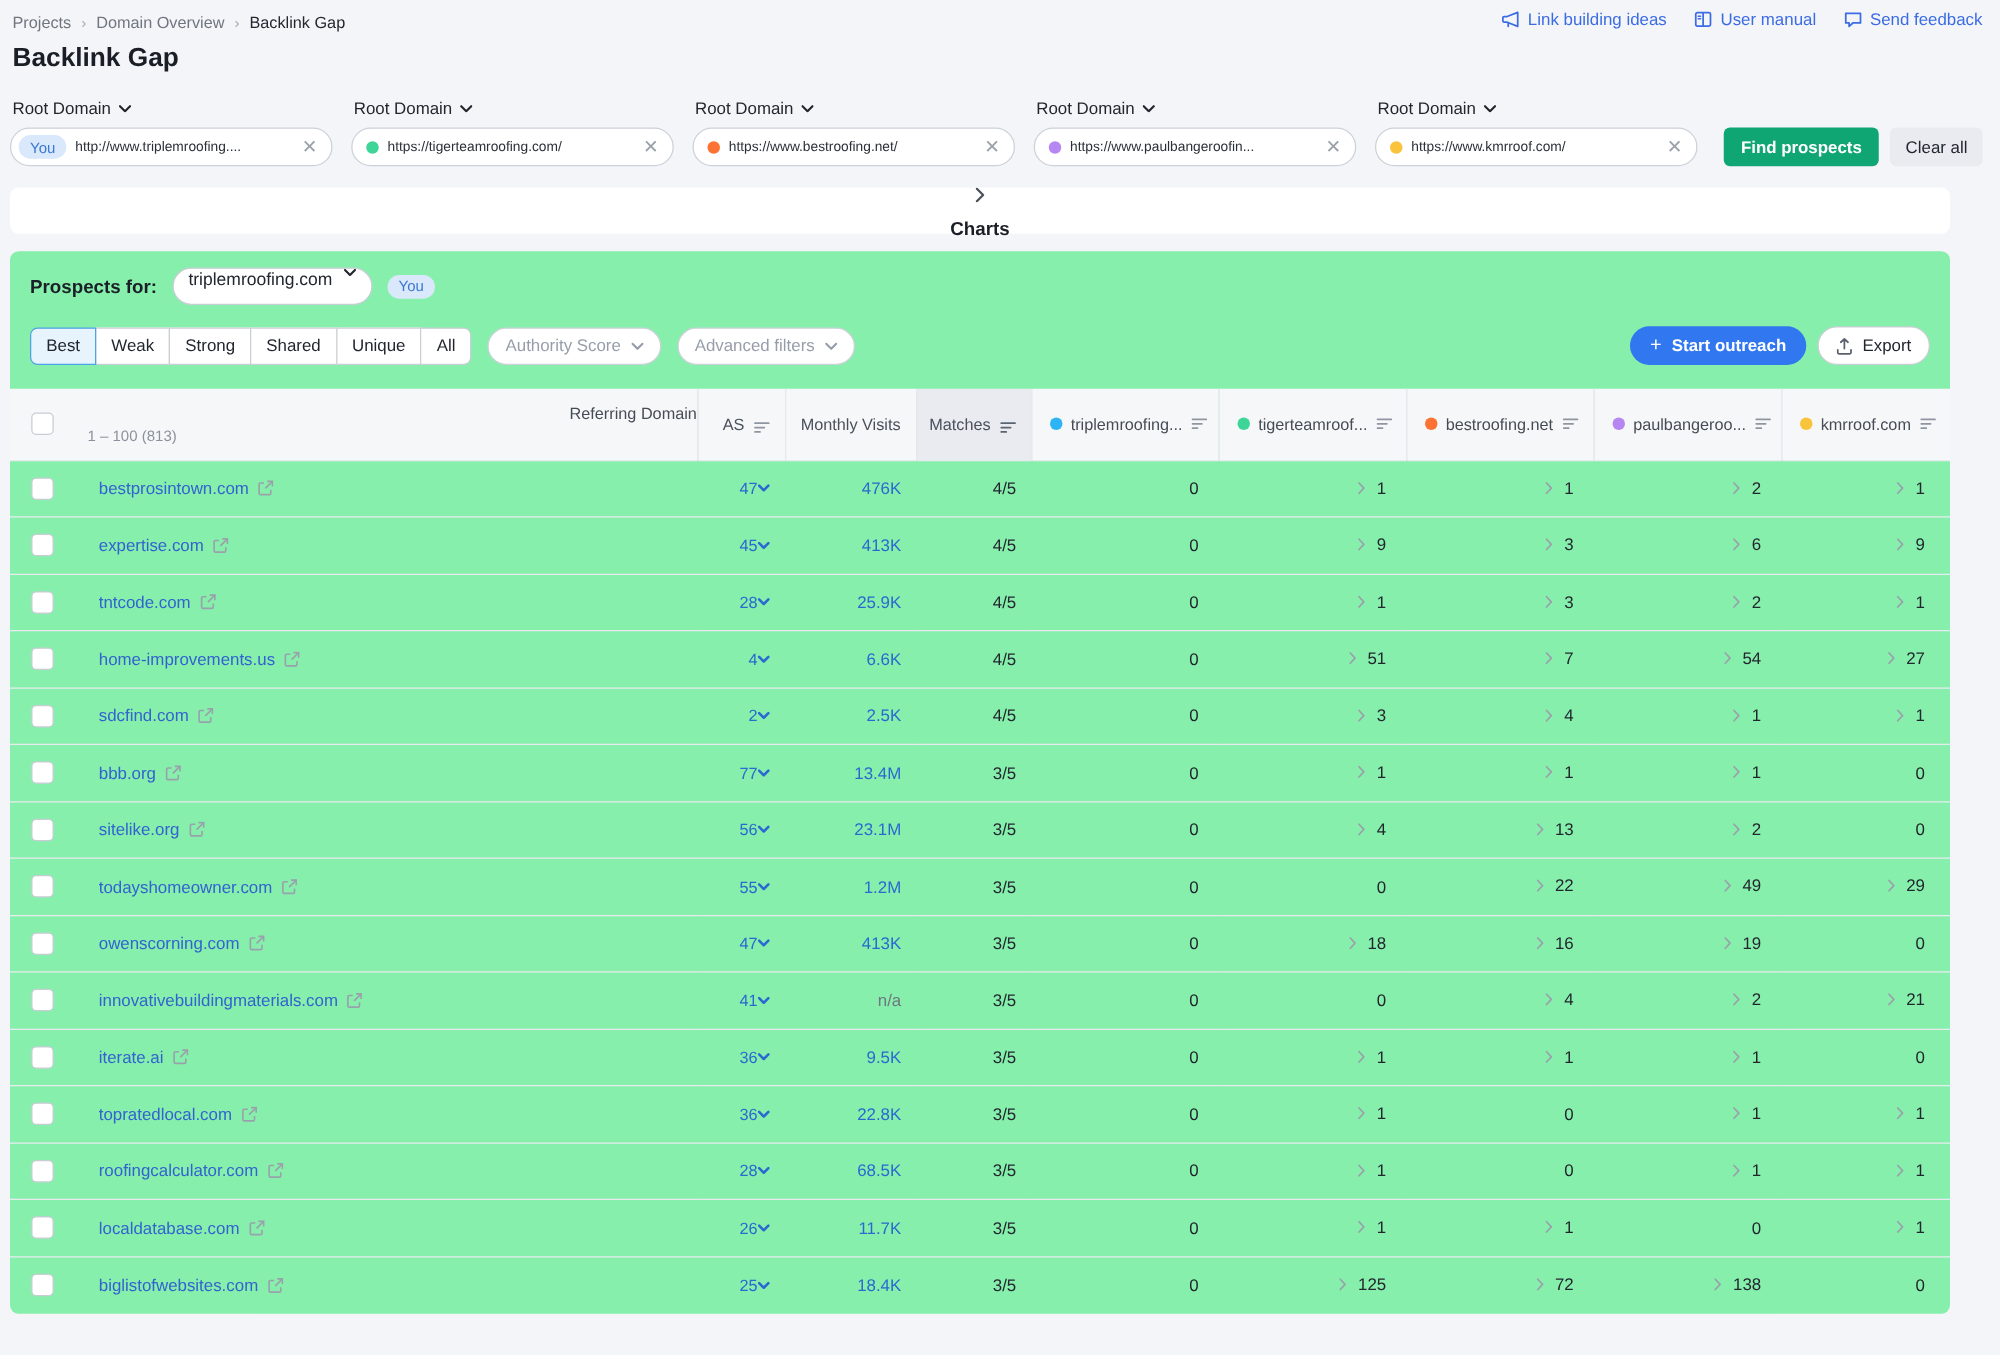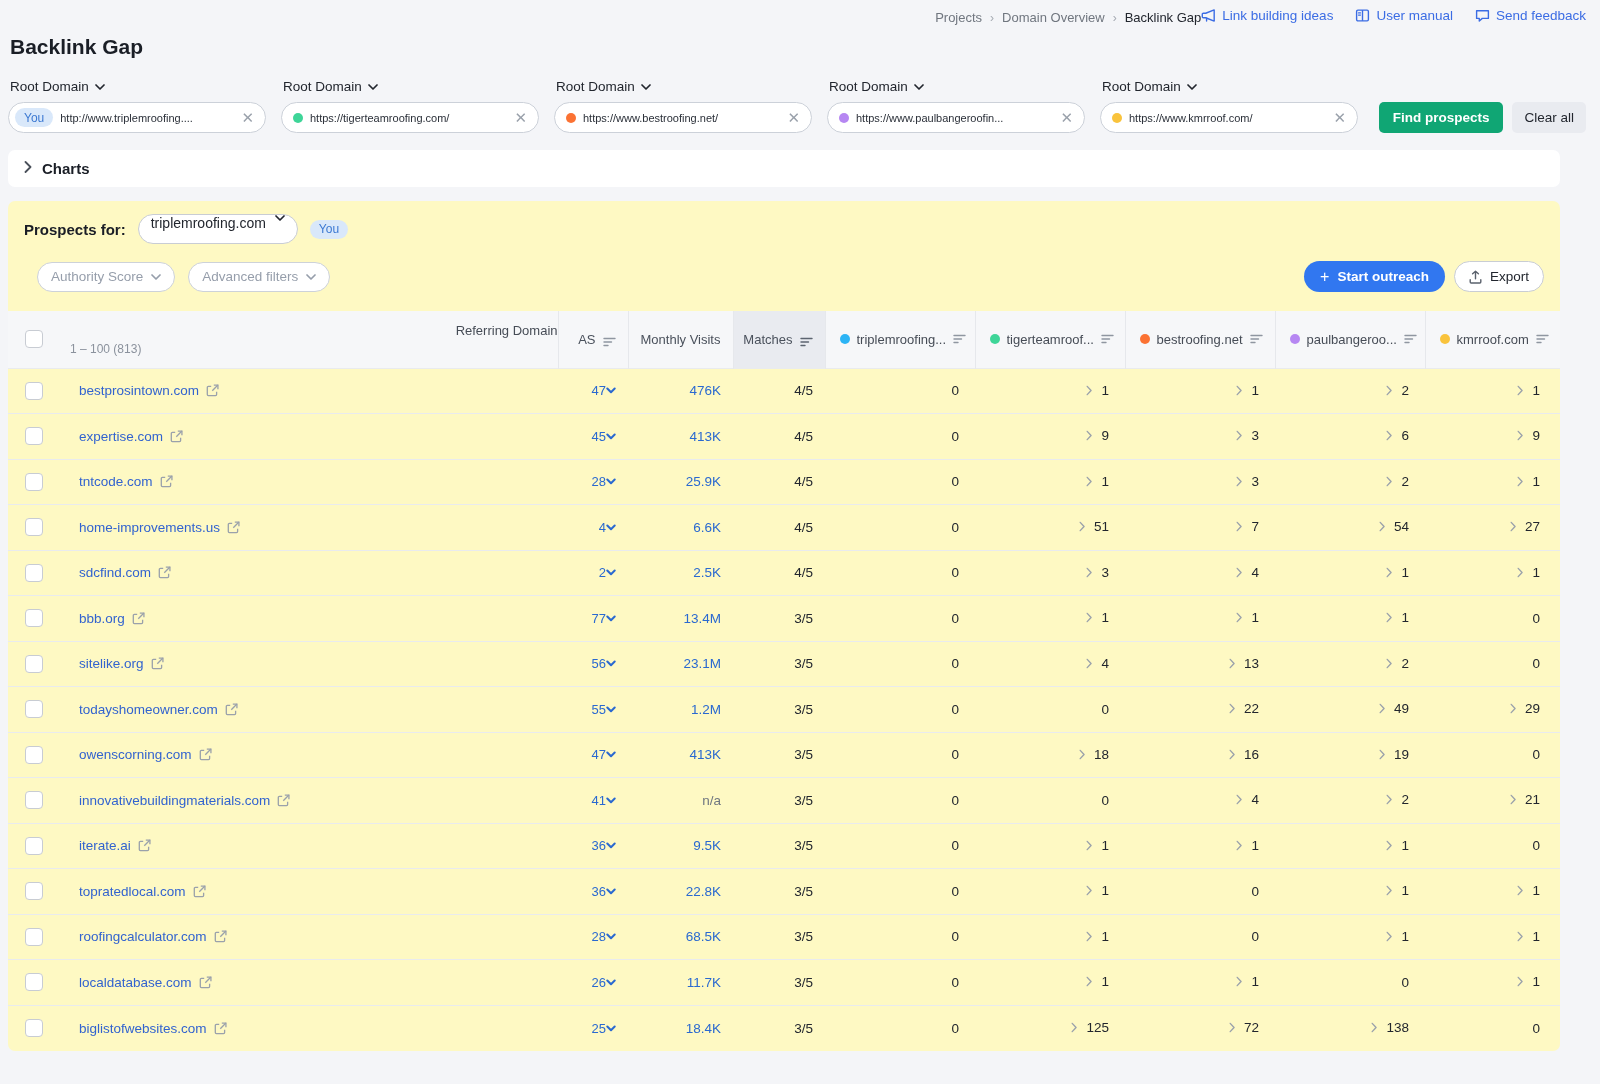--- a/index.html
+++ b/index.html
@@ -1,21 +1,21 @@
 <!DOCTYPE html>
 <html><head>
 <meta charset="utf-8">
 <style>
   * { margin:0; padding:0; box-sizing:border-box; }
   html,body { width:1600px; height:1084px; overflow:hidden; }
   body {
     font-family:"Liberation Sans","DejaVu Sans",sans-serif;
     background:#f4f5f8; color:#1d212a; font-size:13px;
   }
-  .topbar { display:flex; justify-content:flex-end; align-items:flex-start; padding:8px 14px 0 10px; }
+  .topbar { display:flex; justify-content:space-between; align-items:flex-start; padding:8px 14px 0 10px; }
   .breadcrumb { display:flex; align-items:center; gap:8px; font-size:13px; color:#70767f; padding-top:2px;}
   .breadcrumb .crumb { cursor:pointer; }
   .breadcrumb .sep { color:#a6abb3; font-size:12px; }
   .breadcrumb .current { color:#22262e; }
   .top-links { display:flex; gap:22px; }
   .top-link { display:flex; align-items:center; gap:6px; color:#3b6ce4; font-size:13.5px; cursor:pointer; }
   .page-title { font-size:21px; font-weight:bold; color:#1a1e26; padding:10px 0 0 10px; }
 
   .filter-section { display:flex; align-items:flex-end; padding:20px 14px 0 8px; gap:15px; }
   .filter-col { width:258px; flex:none; }
@@ -27,25 +27,25 @@
   .dot { width:10px; height:10px; border-radius:50%; flex:none; margin-left:5px; }
   .domain-value { font-size:11px; color:#2a2f38; white-space:nowrap; overflow:hidden; flex:1; }
   .remove-x { color:#9aa1ab; font-size:15px; line-height:1; cursor:pointer; flex:none; padding:0 1px; }
   .filter-actions { display:flex; gap:9px; margin-left:auto; }
   .btn-find { background:#10a674; color:#fff; font-weight:bold; font-size:13.5px; border:none;
     height:31px; padding:0 14px; border-radius:5px; cursor:pointer; }
   .btn-clear { background:#e9ebf0; color:#22262e; font-size:13.5px; border:none; height:31px;
     padding:0 12px; border-radius:5px; cursor:pointer; }
 
   .charts-card { background:#fff; border-radius:7px; margin:17px 40px 0 8px; height:37px;
-    display:flex; align-items:center; gap:10px; padding:0 16px; cursor:pointer; }
+    display:flex; align-items:center; gap:10px; padding:0 16px; cursor:pointer;flex-direction:column; }
   .charts-card .label { font-size:15px; font-weight:bold; color:#1a1e26; }
   .chev-right { color:#4a505a; }
 
-  .main-card { background:#fef9c3; border-radius:7px; margin:14px 40px 0 8px; padding-top:13px; }
+  .main-card { background:#86efac; border-radius:7px; margin:14px 40px 0 8px; padding-top:13px; }
   .prospects-row { display:flex; align-items:center; gap:12px; padding:0 16px; }
   .prospects-label { font-size:15px; font-weight:bold; color:#1a1e26; }
   .prospects-select { display:flex; align-items:flex-start; gap:9px; border:1px solid #c9cdd4; border-radius:16px;
     height:30px; padding:0 12px; font-size:14px; color:#22262e; cursor:pointer; background:#fff; }
 
   .toolbar { display:flex; align-items:center; padding:17px 16px 15px 16px; }
   .seg { display:flex; }
   .seg-btn { height:30px; padding:0 12px; background:#fff; border:1px solid #c9cdd4; font-size:13.5px;
     color:#22262e; cursor:pointer; margin-left:-1px; position:relative; font-family:inherit; }
   .seg-btn:first-child { border-radius:6px 0 0 6px; margin-left:0; }
@@ -229,20 +229,28 @@
       <span style="display:inline-flex">
           <svg width="10" height="6" viewBox="0 0 10 6">
             <path d="M1 1l4 4 4-4" fill="none" stroke="#22262e" stroke-width="1.7" stroke-linecap="round" stroke-linejoin="round"></path>
           </svg>
         </span>
     </span>
     <span class="you-pill">You</span>
   </div>
 
   <div class="toolbar">
+    <div class="seg">
+        <button class="seg-btn active">Best</button>
+        <button class="seg-btn">Weak</button>
+        <button class="seg-btn">Strong</button>
+        <button class="seg-btn">Shared</button>
+        <button class="seg-btn">Unique</button>
+        <button class="seg-btn">All</button>
+      </div>
     <span class="drop-pill">
       <span>Authority Score</span>
       <span style="display:inline-flex">
           <svg width="10" height="6" viewBox="0 0 10 6">
             <path d="M1 1l4 4 4-4" fill="none" stroke="currentColor" stroke-width="1.7" stroke-linecap="round" stroke-linejoin="round"></path>
           </svg>
         </span>
     </span>
     <span class="drop-pill">
       <span>Advanced filters</span>

